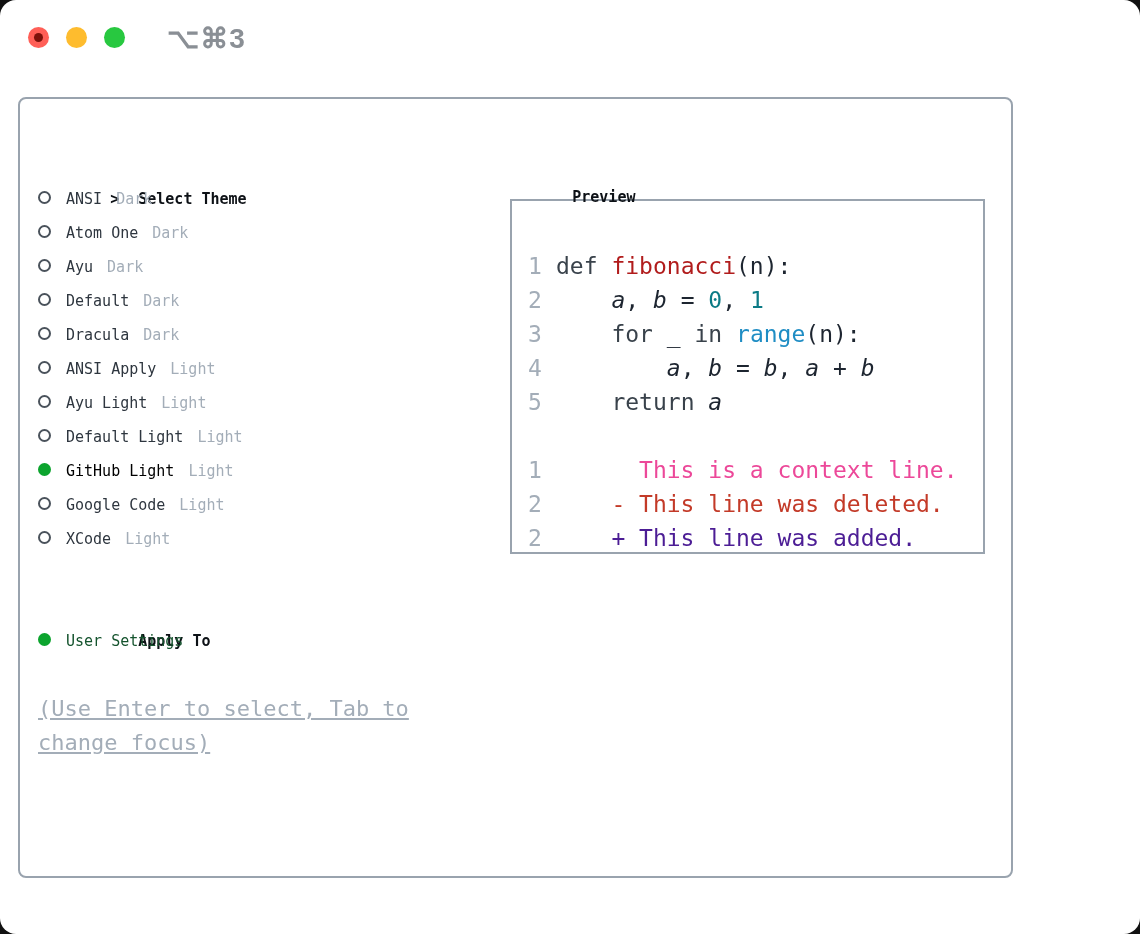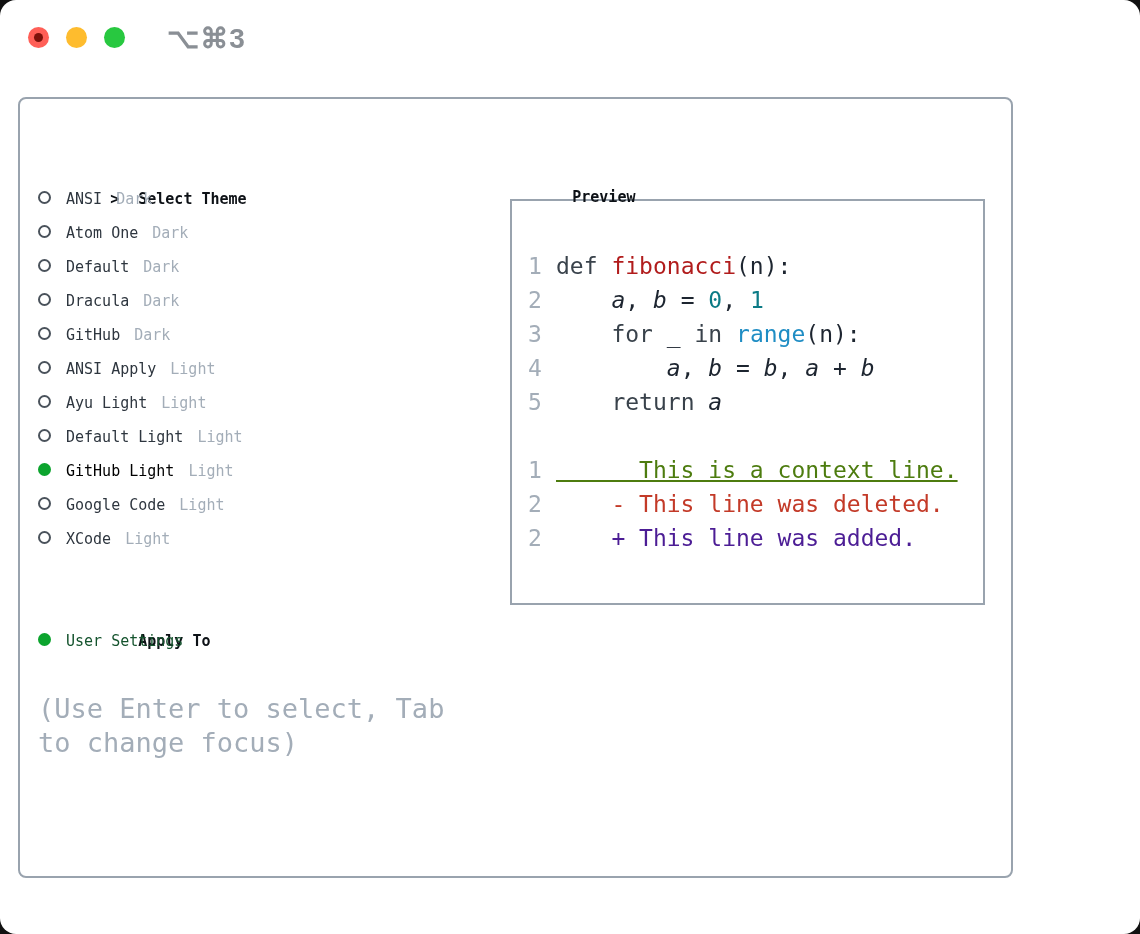--- a/index.html
+++ b/index.html
@@ -45,37 +45,37 @@
     border:2px solid #4a525b; vertical-align:middle; margin-top:-4px;
   }
   .circle.filled { border-color:#0ca42e; background:#0ca42e; }
 
   .theme-item .name   { color:#2e363f; }
   .theme-item.selected .name { color:#000000; }
   .theme-item .suffix { color:#a3adb8; margin-left:14px; }
   .apply-item .name   { color:#2e363f; }
   .apply-item.selected .name { color:#14532d; }
 
-  .hint { font-size:27px; line-height:34px; color:#a3adb8; white-space:normal; }
+  .hint { font-size:22px; line-height:34px; color:#a3adb8; white-space:normal;text-decoration:underline; }
 
   
   .preview-box {
-    margin-left:10px; margin-top:19px; width:475px; height:406px;
+    margin-left:10px; margin-top:19px; width:475px; height:355px;
     border:2px solid #99a3ae; background:#fff;
     padding:48px 0 48px 16px;
   }
   .code-row { height:34px; line-height:34px; font-size:23px; white-space:pre; }
   .lnum { display:inline-block; width:28px; color:#a3adb8; }
   .seg-plain    { color:#1d2530; }
   .seg-keyword  { color:#39424b; }
   .seg-function { color:#b11c1c; }
   .seg-number   { color:#0c7b86; }
   .seg-builtin  { color:#1f8dc4; }
   .seg-variable { color:#1d2530; font-style:italic; }
-  .seg-context  { color:#4d7c0f;text-decoration:underline; }
+  .seg-context  { color:#ec4899; }
   .seg-deleted  { color:#c33a28;margin-top:36px; }
   .seg-added    { color:#4c1d95; }
 </style>
 </head>
 <body>
 
 <div class="window">
 
   <div class="titlebar">
     <span class="tl red">
@@ -89,23 +89,23 @@
   <div class="panel">
 
     <div class="left-col">
       <div class="row">
         <span class="marker arrow">&gt;</span><span class="title">Select Theme</span>
       </div>
 
       <div id="theme-list">
           <div class="row theme-item"><span class="marker"><span class="circle"></span></span><span class="name">ANSI</span><span class="suffix">Dark</span></div>
           <div class="row theme-item"><span class="marker"><span class="circle"></span></span><span class="name">Atom One</span><span class="suffix">Dark</span></div>
+          <div class="row theme-item"><span class="marker"><span class="circle"></span></span><span class="name">Ayu</span><span class="suffix">Dark</span></div>
           <div class="row theme-item"><span class="marker"><span class="circle"></span></span><span class="name">Default</span><span class="suffix">Dark</span></div>
           <div class="row theme-item"><span class="marker"><span class="circle"></span></span><span class="name">Dracula</span><span class="suffix">Dark</span></div>
-          <div class="row theme-item"><span class="marker"><span class="circle"></span></span><span class="name">GitHub</span><span class="suffix">Dark</span></div>
           <div class="row theme-item"><span class="marker"><span class="circle"></span></span><span class="name">ANSI Apply</span><span class="suffix">Light</span></div>
           <div class="row theme-item"><span class="marker"><span class="circle"></span></span><span class="name">Ayu Light</span><span class="suffix">Light</span></div>
           <div class="row theme-item"><span class="marker"><span class="circle"></span></span><span class="name">Default Light</span><span class="suffix">Light</span></div>
           <div class="row theme-item selected"><span class="marker"><span class="circle filled"></span></span><span class="name">GitHub Light</span><span class="suffix">Light</span></div>
           <div class="row theme-item"><span class="marker"><span class="circle"></span></span><span class="name">Google Code</span><span class="suffix">Light</span></div>
           <div class="row theme-item"><span class="marker"><span class="circle"></span></span><span class="name">XCode</span><span class="suffix">Light</span></div>
         </div>
 
       <div class="row gap"></div>
 

